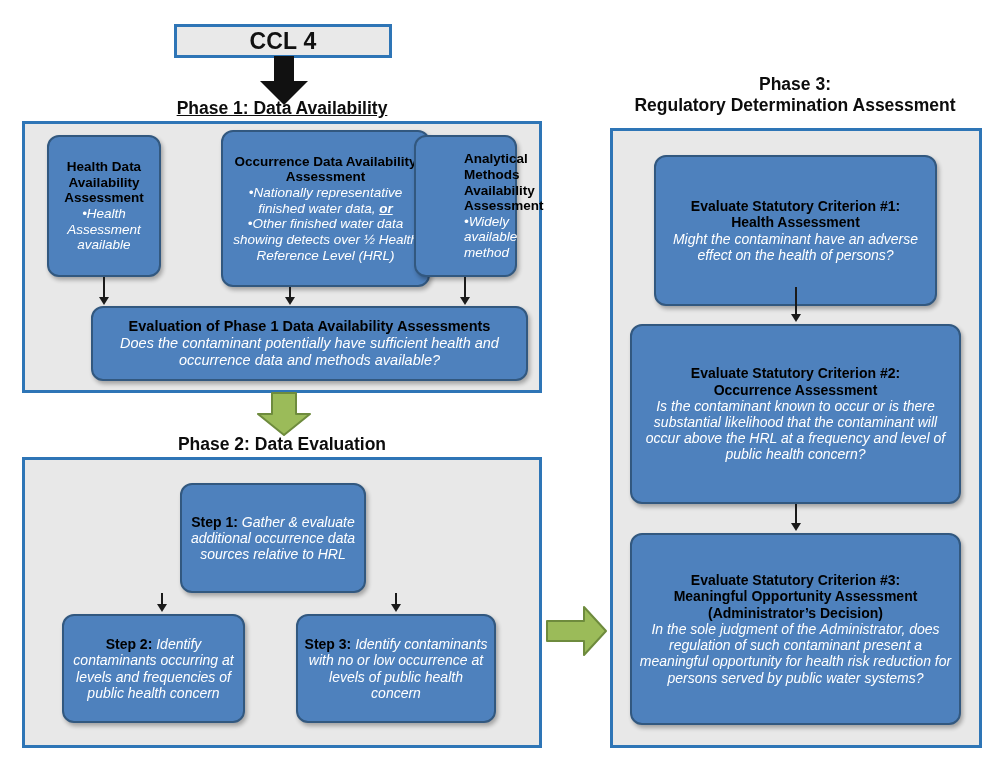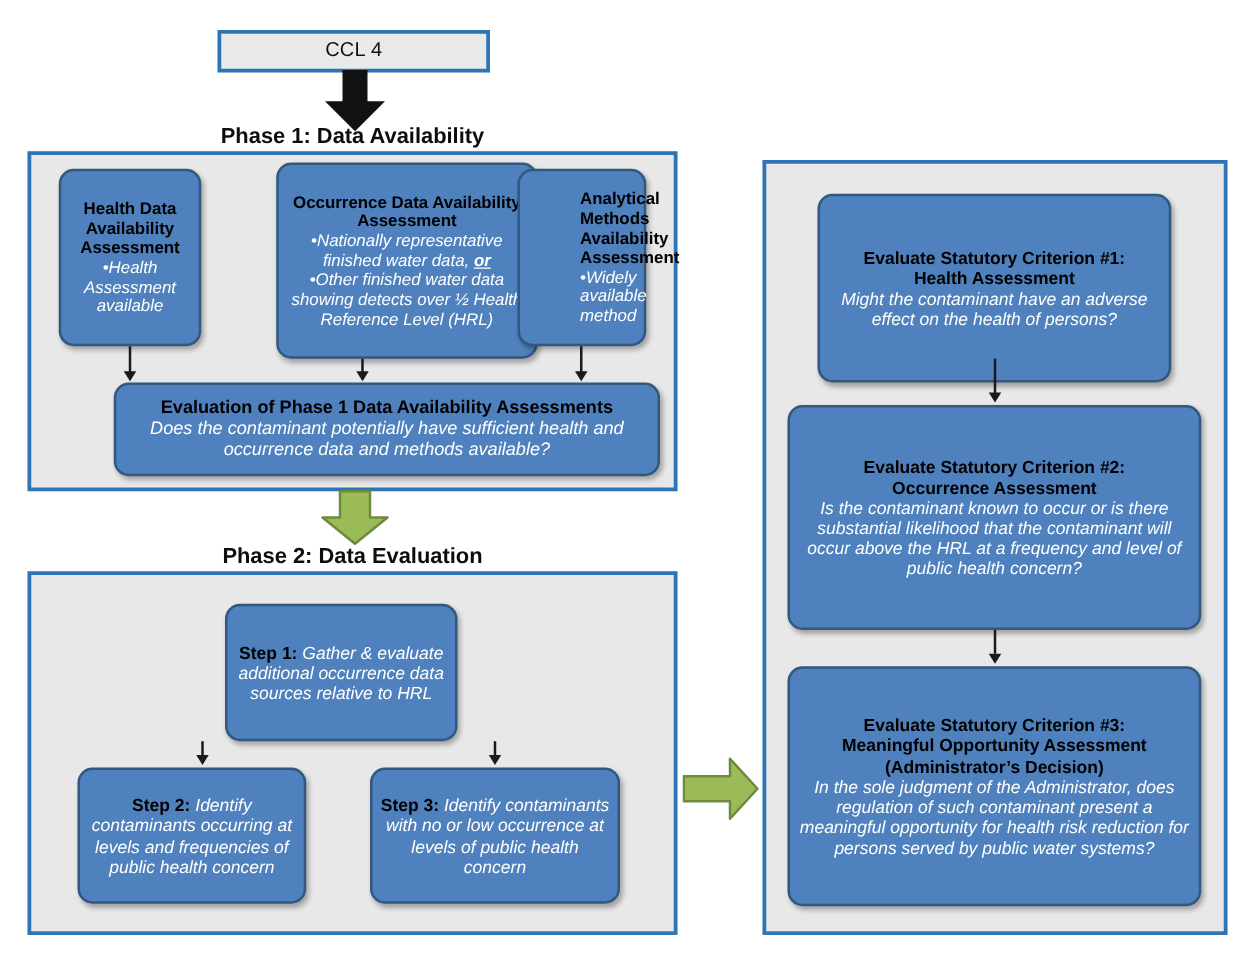--- a/index.html
+++ b/index.html
@@ -16,32 +16,32 @@
   .abs { position: absolute; }
 
   
   .ccl-box {
     left: 174px; top: 24px; width: 218px; height: 34px;
     background: #E9E9E9;
     border: 3px solid #2E75B6;
     display: flex; align-items: center; justify-content: center;
   }
   .ccl-box .lbl {
-    font-size: 16px; font-weight: normal; color: #111; letter-spacing: .2px;
+    font-size: 23px; font-weight: bold; color: #111; letter-spacing: .2px;
   }
 
   
   .black-arrow { left: 258px; top: 56px; width: 52px; height: 50px; }
 
   
   .phase-heading {
     font-size: 17.5px; font-weight: bold; color: #0d0d0d; text-align: center;
     line-height: 1.18;
   }
-  #h-phase1 { left: 22px; top: 98px; width: 520px; }
+  #h-phase1 { left: 22px; top: 98px; width: 520px; text-decoration: underline; }
   #h-phase2 { left: 22px; top: 434px; width: 520px; }
   #h-phase3 { left: 600px; top: 74px; width: 390px; }
 
   
   .phase-container {
     background: #E8E8E8;
     border: 3px solid #2E75B6;
   }
   #phase1-container { left: 22px; top: 121px; width: 520px; height: 272px; }
   #phase2-container { left: 22px; top: 457px; width: 520px; height: 291px; }
@@ -183,20 +183,24 @@
       <i>Identify contaminants with no or low occurrence at levels of public health concern</i>
     </div>
   </div>
 
   <div class="green-arrow" style="left:546px; top:600px;">
     <svg width="62" height="62" viewBox="0 0 62 62">
       <polygon points="1,21 38,21 38,7 60,31 38,55 38,41 1,41" fill="#9BBB59" stroke="#6E8B3D" stroke-width="2" stroke-linejoin="round"></polygon>
     </svg>
   </div>
 
+  <div class="abs phase-heading" id="h-phase3">
+    <div>Phase 3:</div>
+    <div>Regulatory Determination Assessment</div>
+  </div>
   <div class="abs phase-container" id="phase3-container"></div>
 
   <div class="node" id="n-crit1">
     <div class="txt">
       <b>Evaluate Statutory Criterion #1:</b><br>
       <b>Health Assessment</b><br>
       <i>Might the contaminant have an adverse effect on the health of persons?</i>
     </div>
   </div>
 

